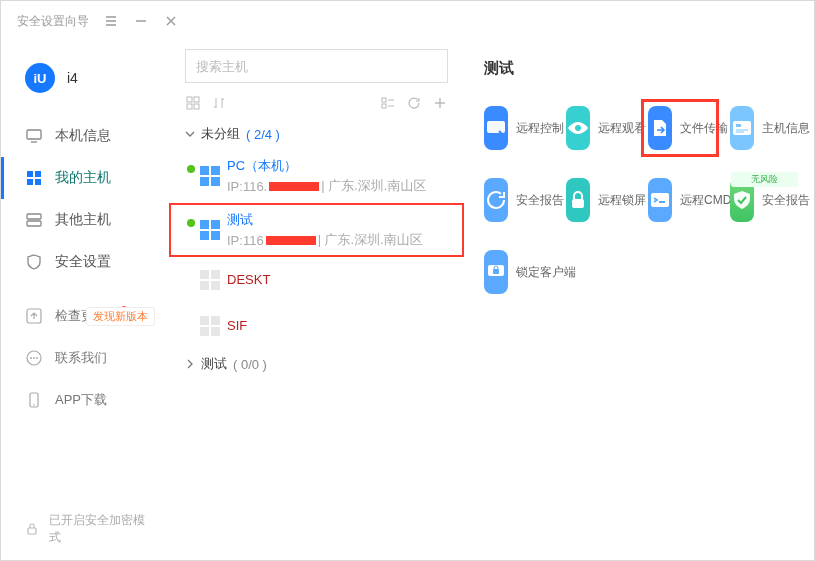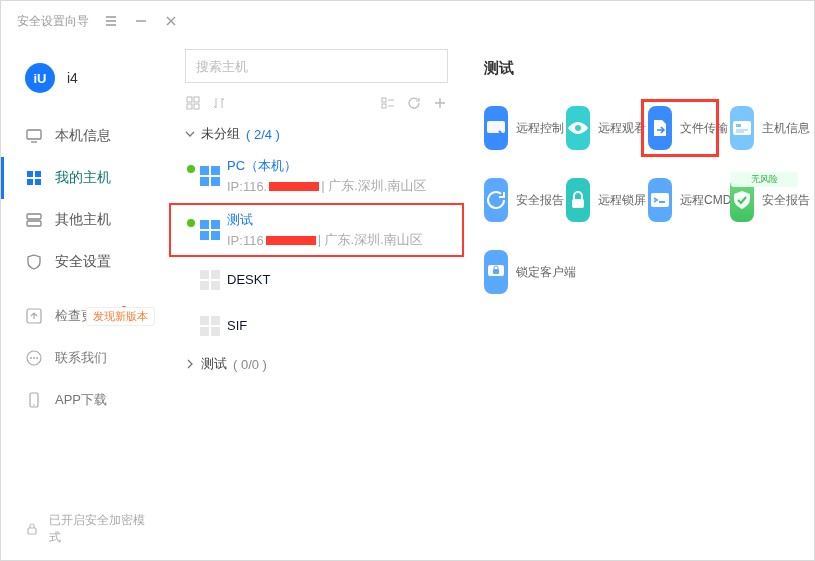--- a/index.html
+++ b/index.html
@@ -34,21 +34,21 @@
 .tb-icon { width: 16px; height: 16px; cursor: pointer; display: flex; align-items: center; justify-content: center; }
 .group-hdr { display: flex; align-items: center; gap: 6px; padding: 6px 16px; font-size: 13px; color: #444; cursor: pointer; }
 .group-count { color: #1677ff; }
 .host-row { display: flex; align-items: center; gap: 2px; padding: 8px 10px 8px 26px; cursor: pointer; position: relative; }
 .status-dot { width: 8px; height: 8px; border-radius: 50%; background: #52c41a; position: absolute; left: 18px; top: 16px; }
 .host-icon { width: 30px; height: 30px; display: flex; align-items: center; justify-content: center; flex-shrink: 0; }
 .host-icon .grid4 { width: 20px; height: 20px; display: grid; grid-template-columns: 1fr 1fr; grid-template-rows: 1fr 1fr; gap: 2px; }
 .host-icon .grid4 span { background: #e6e6e6; }
 .host-icon.online .grid4 span { background: #4aa3ff; }
 .host-info { display: flex; flex-direction: column; gap: 2px; min-width: 0; flex: 1; }
-.host-name { font-size: 13px; color: #0f172a; white-space: nowrap; overflow: hidden; text-overflow: ellipsis; }
+.host-name { font-size: 13px; color: #b91c1c; white-space: nowrap; overflow: hidden; text-overflow: ellipsis; }
 .host-sub { font-size: 13px; color: #aaa; white-space: nowrap; overflow: hidden; text-overflow: ellipsis; display: flex; align-items: center; gap: 2px; }
 .redact { display: inline-block; width: 50px; height: 9px; background: #ff3b30; }
 .host-row.online .host-name { color: #1677ff; }
 .host-row.selected { outline: 2px solid #ff3b30; outline-offset: -2px; }
 .detail { flex: 1; padding: 18px 20px; }
 .detail-title { font-size: 15px; font-weight: 600; color: #333; margin-bottom: 28px; }
 .action-grid { display: grid; grid-template-columns: repeat(4, 64px); gap: 28px 18px; }
 .action { display: flex; flex-direction: row; align-items: center; gap: 8px; cursor: pointer; position: relative; }
 .action-icon { width: 44px; height: 44px; border-radius: 8px; display: flex; align-items: center; justify-content: center; color: #fff; }
 .action-label { font-size: 12px; color: #666; white-space: nowrap; }

